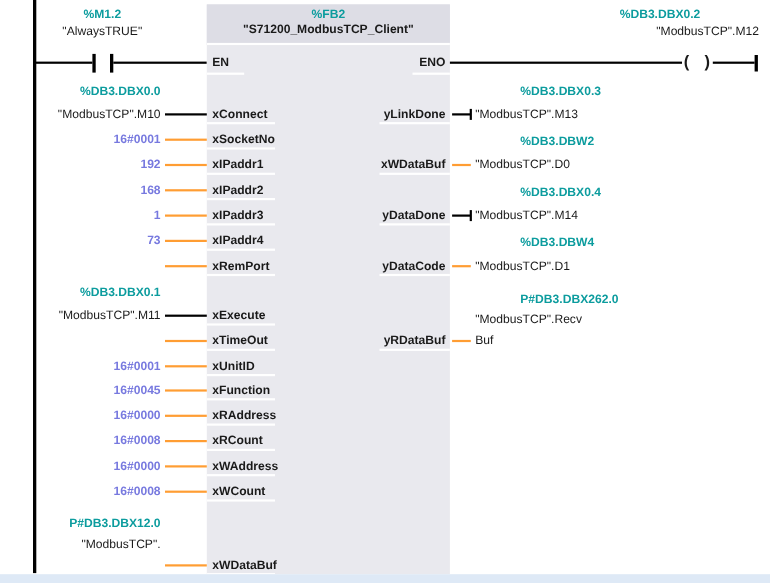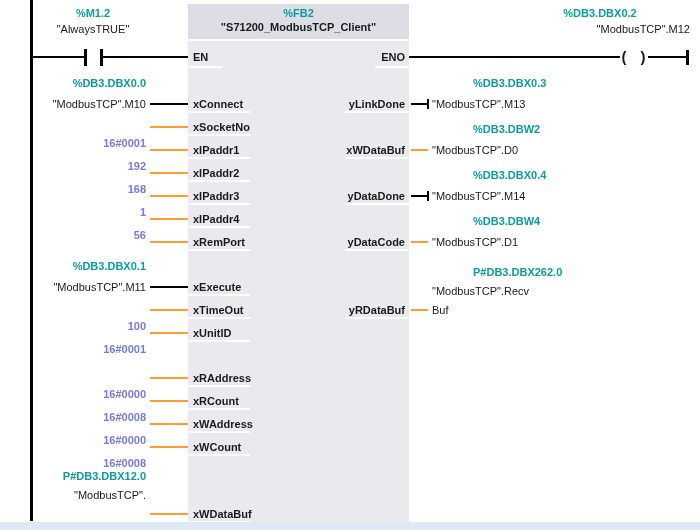--- a/index.html
+++ b/index.html
@@ -18,21 +18,21 @@
   .fb-header{left:188px;top:4px;width:221px;height:37px;background:#DDDDE5;border-bottom:2px solid #ffffff;box-sizing:border-box;}
   .fb-addr{left:188px;top:7px;width:221px;text-align:center;color:#0C9C9E;font-weight:700;}
   .fb-title{left:188px;top:21px;width:221px;text-align:center;font-weight:700;}
   
   .row{position:absolute;left:0;width:700px;height:16px;}
   .row span{line-height:16px;}
   .opr{position:absolute;left:0;width:146px;top:0;text-align:right;white-space:nowrap;}
   .opr2{position:absolute;left:0;width:146px;top:-19px;text-align:right;white-space:nowrap;}
   .addr{position:absolute;left:0;width:146px;top:-21px;text-align:right;color:#0C9C9E;font-weight:700;white-space:nowrap;}
   .addr.two{top:-38px;}
-  .const{color:#7779DF;font-weight:700;margin-top:16px;}
+  .const{color:#7779DF;font-weight:700;}
   .wire{position:absolute;left:150px;top:7px;width:38px;height:2px;}
   .wb{background:#000;}
   .wo{background:#FF9D33;}
   .param{position:absolute;left:193px;top:0;font-weight:700;white-space:nowrap;}
   .uline{position:absolute;left:188px;top:15px;width:62px;height:2px;background:#fff;}
   
   .param-out{position:absolute;left:265px;top:0;width:140px;text-align:right;font-weight:700;white-space:nowrap;}
   .uline-out{position:absolute;left:345px;top:15px;width:64px;height:2px;background:#fff;}
   .wire-out{position:absolute;left:411px;top:7px;width:17px;height:2px;}
   .tick{position:absolute;left:427px;top:3px;width:2px;height:10px;background:#000;}
@@ -123,54 +123,59 @@
   </div>
 
   <div class="row" style="top:188px">
     <span class="opr const">1</span>
     <span class="wire wo"></span>
     <span class="param">xIPaddr3</span>
     <span class="uline"></span>
   </div>
 
   <div class="row" style="top:211px">
-    <span class="opr const">56</span>
+    <span class="opr const">73</span>
     <span class="wire wo"></span>
     <span class="param">xIPaddr4</span>
     <span class="uline"></span>
   </div>
 
   <div class="row" style="top:234px">
     <span class="wire wo"></span>
     <span class="param">xRemPort</span>
     <span class="uline"></span>
   </div>
 
   <div class="row" style="top:279px">
     <span class="addr">%DB3.DBX0.1</span>
     <span class="opr">"ModbusTCP".M11</span>
     <span class="wire wb"></span>
     <span class="param">xExecute</span>
     <span class="uline"></span>
   </div>
 
   <div class="row" style="top:302px">
-    <span class="opr const">100</span>
     <span class="wire wo"></span>
     <span class="param">xTimeOut</span>
     <span class="uline"></span>
   </div>
 
   <div class="row" style="top:325px">
     <span class="opr const">16#0001</span>
     <span class="wire wo"></span>
     <span class="param">xUnitID</span>
     <span class="uline"></span>
   </div>
 
+  <div class="row" style="top:347px">
+    <span class="opr const">16#0045</span>
+    <span class="wire wo"></span>
+    <span class="param">xFunction</span>
+    <span class="uline"></span>
+  </div>
 
   <div class="row" style="top:370px">
     <span class="opr const">16#0000</span>
     <span class="wire wo"></span>
     <span class="param">xRAddress</span>
     <span class="uline"></span>
   </div>
 
   <div class="row" style="top:393px">
     <span class="opr const">16#0008</span>

